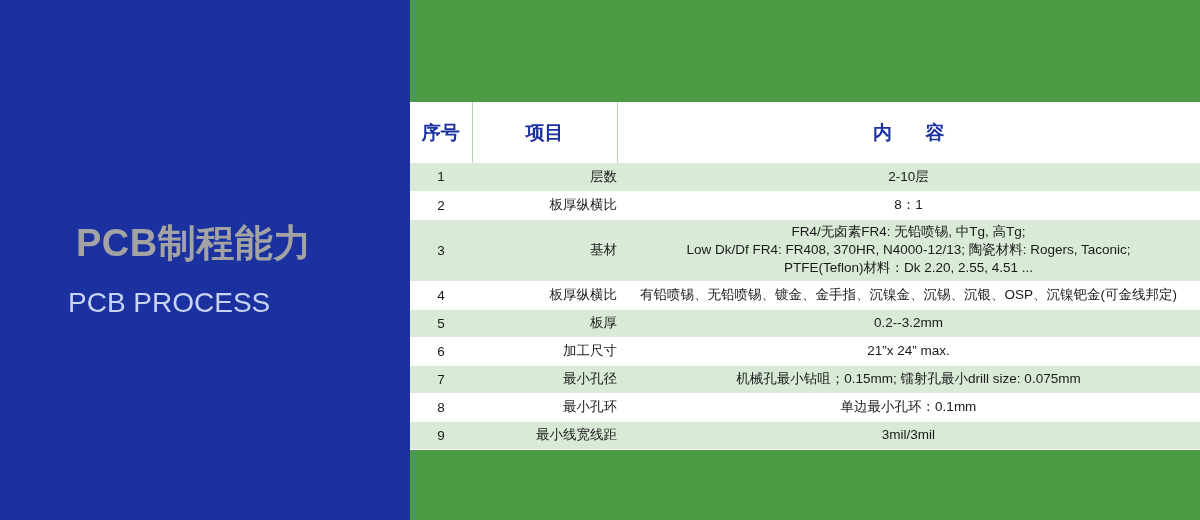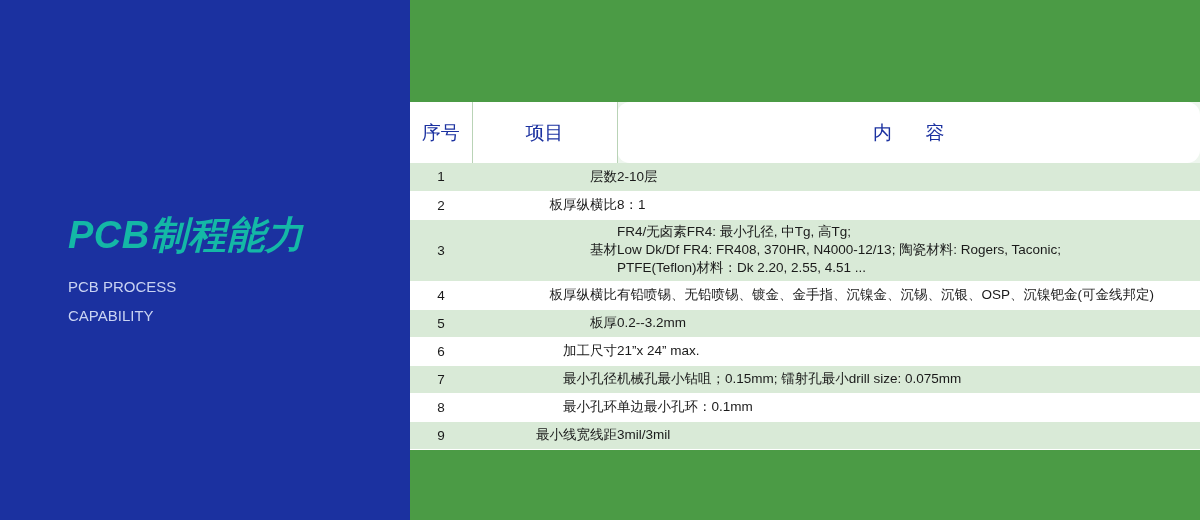--- a/index.html
+++ b/index.html
@@ -34,32 +34,31 @@
     height: 520px;
     background: #4b9b45;
   }
   .title-block {
     position: absolute;
     left: 68px;
     top: 212px;
     width: 330px;
   }
   .title-cn {
-    color: #14b8a6;
+    color: #a3a3a3;
     font-size: 38px;
     font-weight: bold;
     letter-spacing: 0.5px;
     line-height: 46px;
-    margin: 0;
+    margin: 8px;
     white-space: nowrap;
-    font-style: italic;
   }
   .title-en {
     color: #c9d3f2;
-    font-size: 15px;
+    font-size: 28px;
     line-height: 29px;
     margin: 0;
     padding-top: 14px;
     font-weight: normal;
   }
   .table-wrap {
     position: absolute;
     left: 410px;
     top: 102px;
     width: 790px;
@@ -71,34 +70,33 @@
     background: #eef6ee;
   }
   table.spec col.c-no { width: 62px; }
   table.spec col.c-item { width: 145px; }
   table.spec col.c-content { width: 583px; }
 
   table.spec thead th {
     background: #ffffff;
     color: #1b31a0;
     font-size: 19px;
-    font-weight: normal;
-    height: 61px;
+    font-weight: bold;
+    height: 45px;
     text-align: center;
     vertical-align: middle;
     border-right: 1px solid #b9d3b6;
-    padding: 0;
+    padding: 8px;
   }
   table.spec thead th:last-child {
     border-right: none;
   }
   table.spec thead th.content-head {
     letter-spacing: 14px;
     text-indent: 14px;
-    border-radius: 13px;
   }
   table.spec tbody td {
     font-size: 13.5px;
     color: #1a1a1a;
     padding: 0 0 0 0;
     vertical-align: middle;
     border-bottom: 1px solid #ffffff;
   }
   table.spec tbody tr.alt td {
     background: #d9ead7;
@@ -109,40 +107,39 @@
   td.no {
     text-align: center;
     font-size: 14px;
   }
   td.item {
     text-align: right;
     padding-left: 18px;
     font-size: 14px;
   }
   td.content {
-    text-align: left;
+    text-align: center;
     padding-left: 14px;
     font-size: 13.5px;
     line-height: 18px;
   }
   tbody tr { height: 28px; }
   tbody tr.tall { height: 62px; }
   .content-lines span { display: block; white-space: nowrap; }
 </style>
 </head>
 <body>
 
 <div class="page">
 
   <div class="left-panel">
     <div class="title-block">
       <div class="title-cn">PCB制程能力</div>
       <div class="title-en">
         <span>PCB PROCESS</span><br>
-        <span>CAPABILITY</span>
       </div>
     </div>
   </div>
 
   <div class="right-panel"></div>
 
   <div class="table-wrap">
     <table class="spec">
       <colgroup>
         <col class="c-no">
@@ -168,21 +165,21 @@
           <td class="no">2</td>
           <td class="item">板厚纵横比</td>
           <td class="content">8：1</td>
         </tr>
 
         <tr class="alt tall">
           <td class="no">3</td>
           <td class="item">基材</td>
           <td class="content">
             <span class="content-lines">
-              <span>FR4/无卤素FR4: 最小孔径, 中Tg, 高Tg;</span>
+              <span>FR4/无卤素FR4: 无铅喷锡, 中Tg, 高Tg;</span>
               <span>Low Dk/Df FR4: FR408, 370HR, N4000-12/13;     陶瓷材料: Rogers, Taconic;</span>
               <span>PTFE(Teflon)材料：Dk 2.20, 2.55, 4.51 ...</span>
             </span>
           </td>
         </tr>
 
         <tr class="plain">
           <td class="no">4</td>
           <td class="item">板厚纵横比</td>
           <td class="content">有铅喷锡、无铅喷锡、镀金、金手指、沉镍金、沉锡、沉银、OSP、沉镍钯金(可金线邦定)</td>

